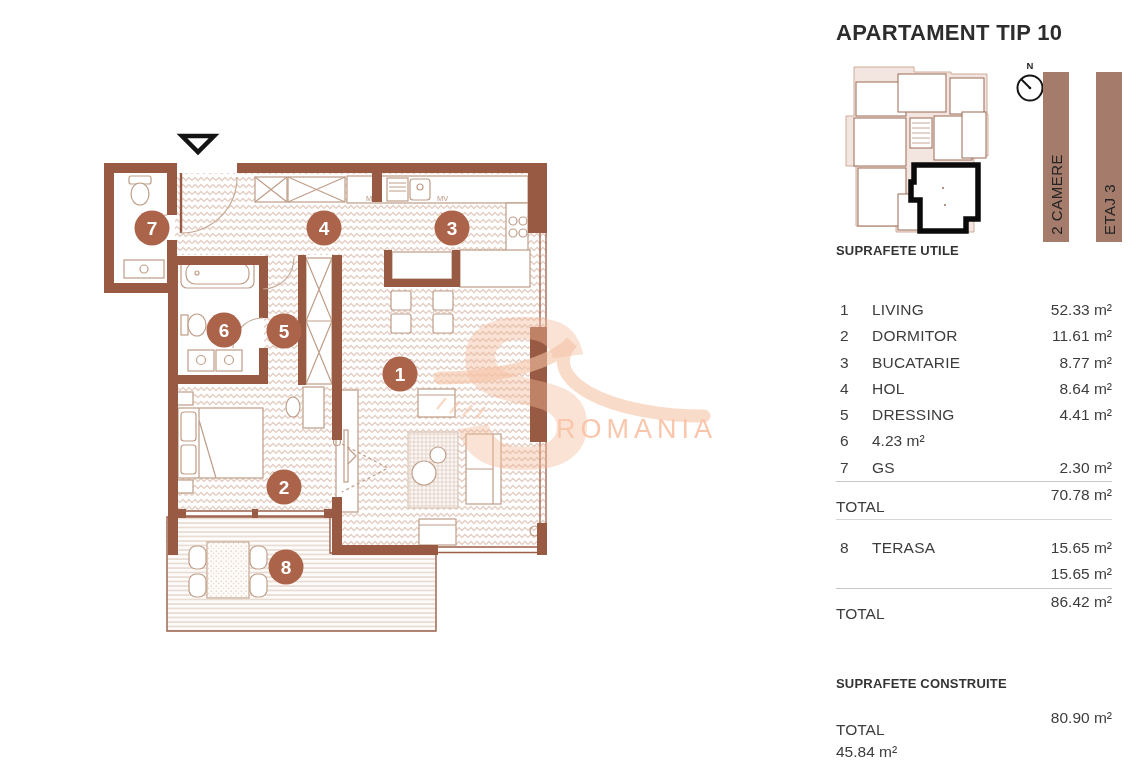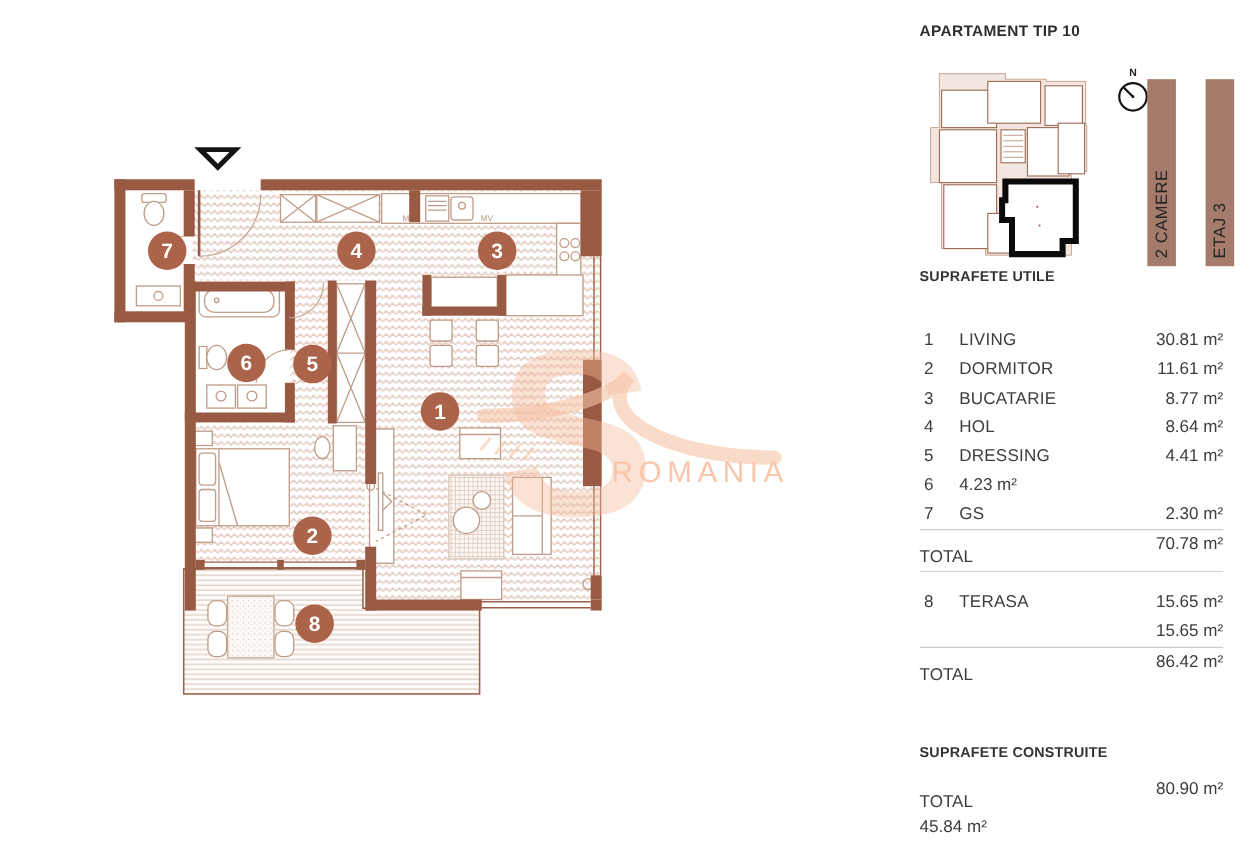--- a/index.html
+++ b/index.html
@@ -3,21 +3,21 @@
 <meta charset="utf-8">
 <style>
   html,body{margin:0;padding:0;background:#ffffff;}
   body{width:1136px;height:766px;position:relative;overflow:hidden;
        font-family:"Liberation Sans",sans-serif;color:#3d3d3d;}
   .stage{position:absolute;inset:0;}
   svg text{font-family:"Liberation Sans",sans-serif;}
 
   
   .right{position:absolute;left:836px;top:0;width:300px;height:766px;}
-  .title{position:absolute;left:0;top:20px;font-size:14px;font-weight:700;
+  .title{position:absolute;left:0;top:20px;font-size:22px;font-weight:700;
          letter-spacing:.3px;color:#2d2d2d;white-space:nowrap;}
   .locator{position:absolute;left:6px;top:54px;}
   .compass{position:absolute;left:174px;top:58px;}
   .bar{position:absolute;top:72px;width:26px;height:170px;background:#a57c6b;
        display:flex;align-items:flex-end;justify-content:center;padding-bottom:7px;box-sizing:border-box;}
   .bar-1{left:207px;} .bar-2{left:260px;}
   .bar span{writing-mode:vertical-rl;transform:rotate(180deg);font-size:15px;
             color:#242424;letter-spacing:.5px;white-space:nowrap;}
   .sec-head{position:absolute;left:0;font-size:13px;font-weight:700;color:#333;
             letter-spacing:.2px;white-space:nowrap;}
@@ -297,21 +297,21 @@
     <div class="bar bar-2">
       <span>ETAJ 3</span>
     </div>
 
     <div class="sec-head head-utile">SUPRAFETE UTILE</div>
 
     <div class="tbl tbl-utile">
       <div class="trow">
         <span class="tnum">1</span>
         <span class="tname">LIVING</span>
-        <span class="tarea">30.81 m²</span>
+        <span class="tarea">52.33 m²</span>
       </div>
       <div class="trow">
         <span class="tnum">2</span>
         <span class="tname">DORMITOR</span>
         <span class="tarea">11.61 m²</span>
       </div>
       <div class="trow">
         <span class="tnum">3</span>
         <span class="tname">BUCATARIE</span>
         <span class="tarea">8.77 m²</span>

